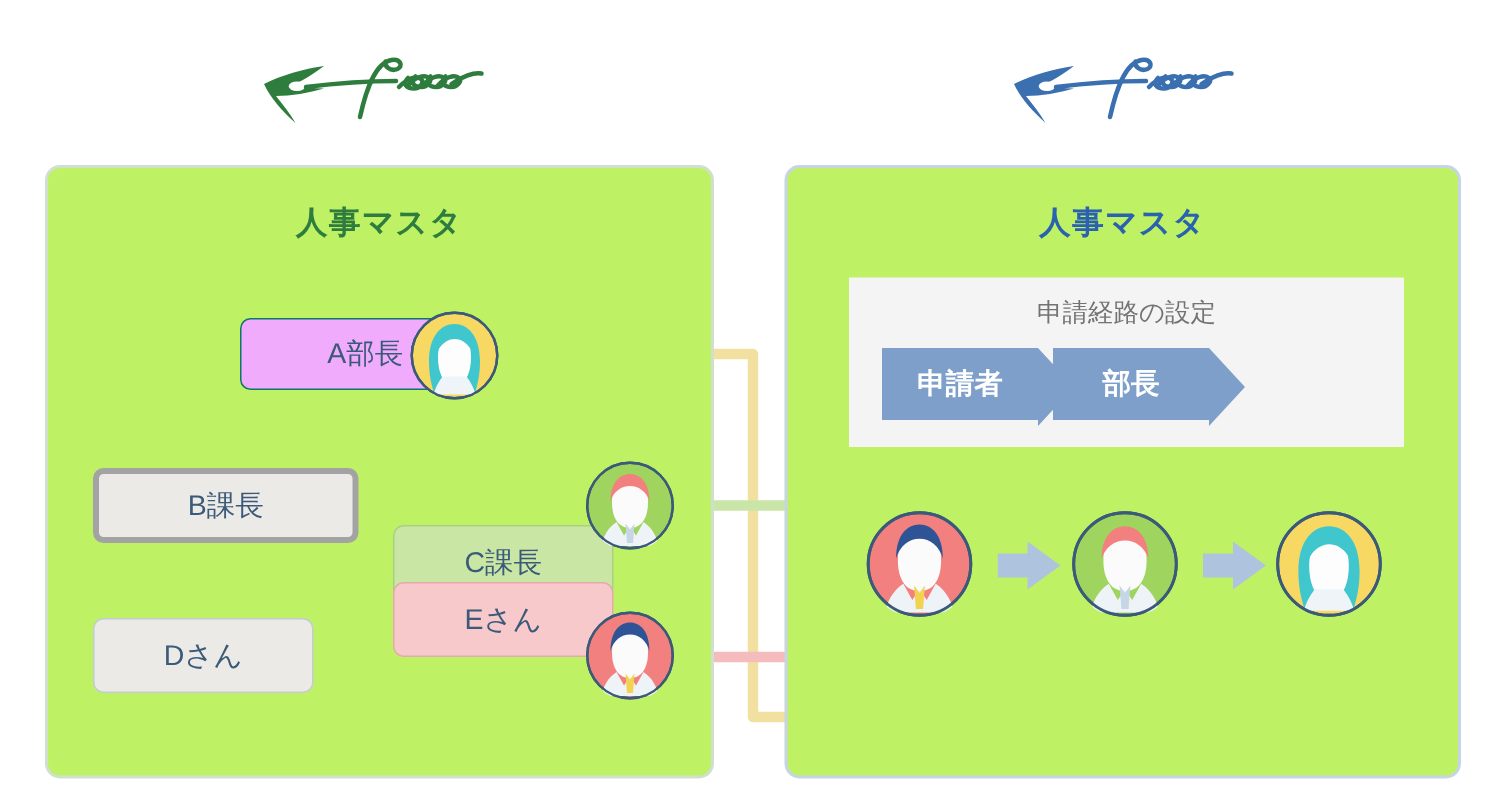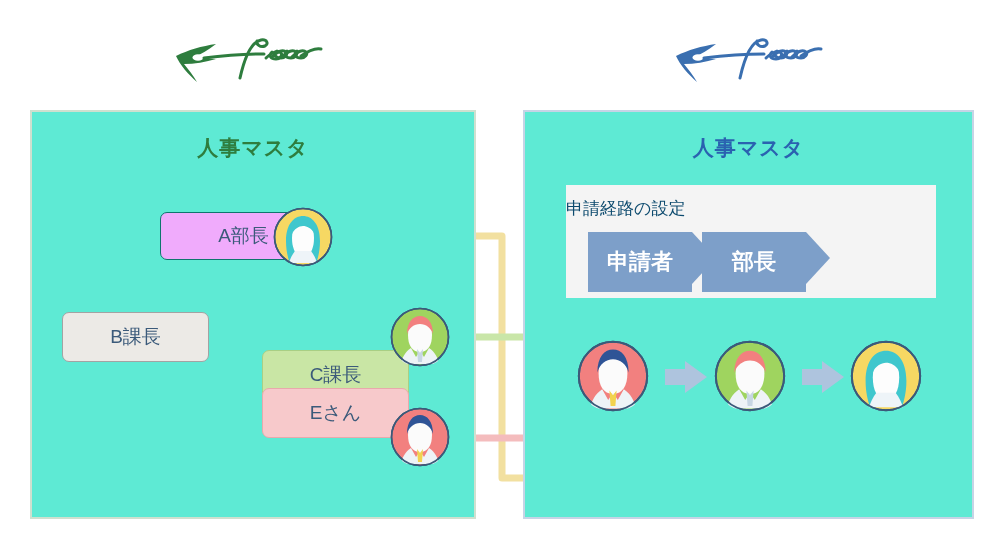--- a/index.html
+++ b/index.html
@@ -8,21 +8,21 @@
     background:#ffffff;
     font-family:"Liberation Sans","DejaVu Sans",sans-serif;
     overflow:hidden;
     position:relative;
   }
   #stage{position:absolute;left:0;top:0;width:1000px;height:540px;}
   .abs{position:absolute;}
 
   
   .panel{
-    position:absolute;border-radius:0;background:#5eead4;
+    position:absolute;border-radius:10px;background:#bef264;
   }
   #panel-hr{
     left:30px;top:110px;width:442px;height:405px;
     border:2px solid #cfe0cf;
   }
   #panel-wf{
     left:523px;top:110px;width:447px;height:405px;
     border:2px solid #c6d4e6;
   }
   .panel-title{
@@ -40,45 +40,45 @@
   
   .orgbox{
     position:absolute;
     border-radius:7px;
     display:flex;align-items:center;justify-content:center;
     font-size:19px;color:#3b5a7a;font-weight:500;
     box-sizing:border-box;
   }
   #box-a{left:160px;top:212px;width:155px;height:48px;
          background:#f0abfc;border:1px solid #0f766e;padding-left:12px;}
-  #box-b{left:62px;top:312px;width:147px;height:50px;
-         background:#eceae6;border:1px solid #a3a3a3;}
+  #box-b{left:62px;top:312px;width:177px;height:50px;
+         background:#eceae6;border:4px solid #a3a3a3;}
   #box-c{left:262px;top:312px;width:147px;height:50px;
          background:#c9e6a5;border:1px solid #a9cf84;margin-top:38px;}
   #box-d{left:62px;top:412px;width:147px;height:50px;
          background:#eceae6;border:1px solid #c3cbd6;}
   #box-e{left:262px;top:388px;width:147px;height:50px;
          background:#f7c9cb;border:1px solid #e8a9ac;}
 
   
   .avatar{position:absolute;border-radius:50%;overflow:hidden;}
 
   
   #wf-band{
     position:absolute;left:566px;top:185px;width:370px;height:113px;
     background:#f4f4f4;
   }
   #wf-band-title{
-    position:absolute;left:0;right:0;top:12px;text-align:left;
-    font-size:17px;color:#0c4a6e;font-weight:500;
+    position:absolute;left:0;right:0;top:12px;text-align:center;
+    font-size:17px;color:#737373;font-weight:500;
   }
   .chev-row{position:absolute;left:22px;top:47px;height:52px;}
   .chev{
-    position:relative;float:left;height:60px;background:#7d9fc9;
-    color:#ffffff;font-size:22px;font-weight:700;
+    position:relative;float:left;height:48px;background:#7d9fc9;
+    color:#ffffff;font-size:19px;font-weight:700;
     display:flex;align-items:center;justify-content:center;
     margin-right:10px;
   }
   .chev::after{
     content:"";position:absolute;left:100%;top:0;
     border-top:26px solid transparent;
     border-bottom:26px solid transparent;
     border-left:24px solid #7d9fc9;
   }
 
@@ -157,20 +157,23 @@
   </div>
 
   <div class="orgbox" id="box-a">
     <span>A部長</span>
   </div>
   <div class="orgbox" id="box-b">
     <span>B課長</span>
   </div>
   <div class="orgbox" id="box-c">
     <span>C課長</span>
+  </div>
+  <div class="orgbox" id="box-d">
+    <span>Dさん</span>
   </div>
   <div class="orgbox" id="box-e">
     <span>Eさん</span>
   </div>
 
   <div class="avatar" style="left:273px;top:207px;width:60px;height:60px;">
     <svg viewBox="0 0 60 60" width="60" height="60">
       <circle cx="30" cy="30" r="28.5" fill="#f6d863" stroke="#3b5a7a" stroke-width="1.6"></circle>
       <path d="M13 34 C13 17 21 9 30 9 C39 9 47 17 47 34 C47 44 45 50 44 54 L16 54 C15 50 13 44 13 34 Z" fill="#3fc7cd"></path>
       <path d="M19 31 C19 20 24 14 30 14 C36 14 41 20 41 31 C41 42 37 50 30 50 C23 50 19 42 19 31 Z" fill="#fdfdfd"></path>

